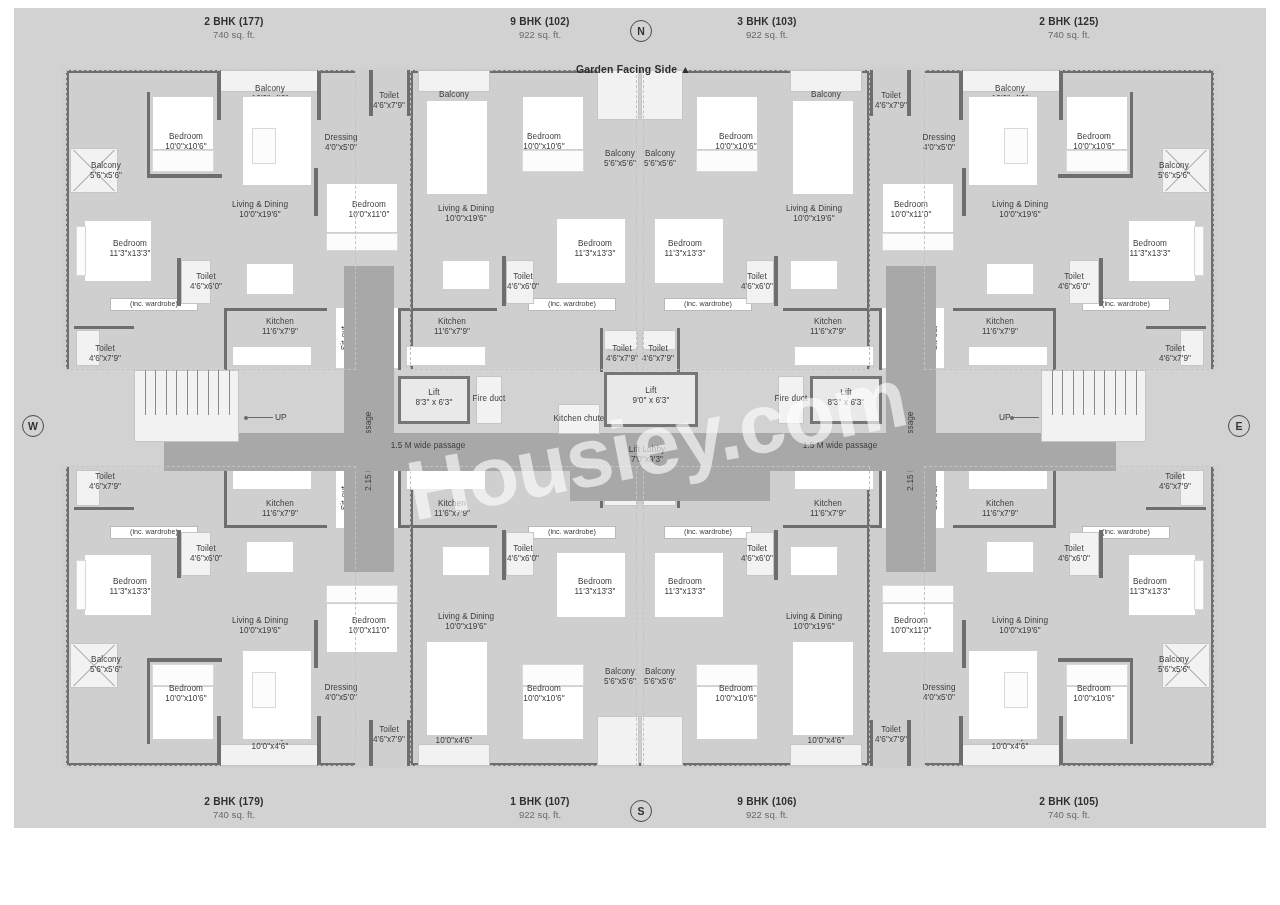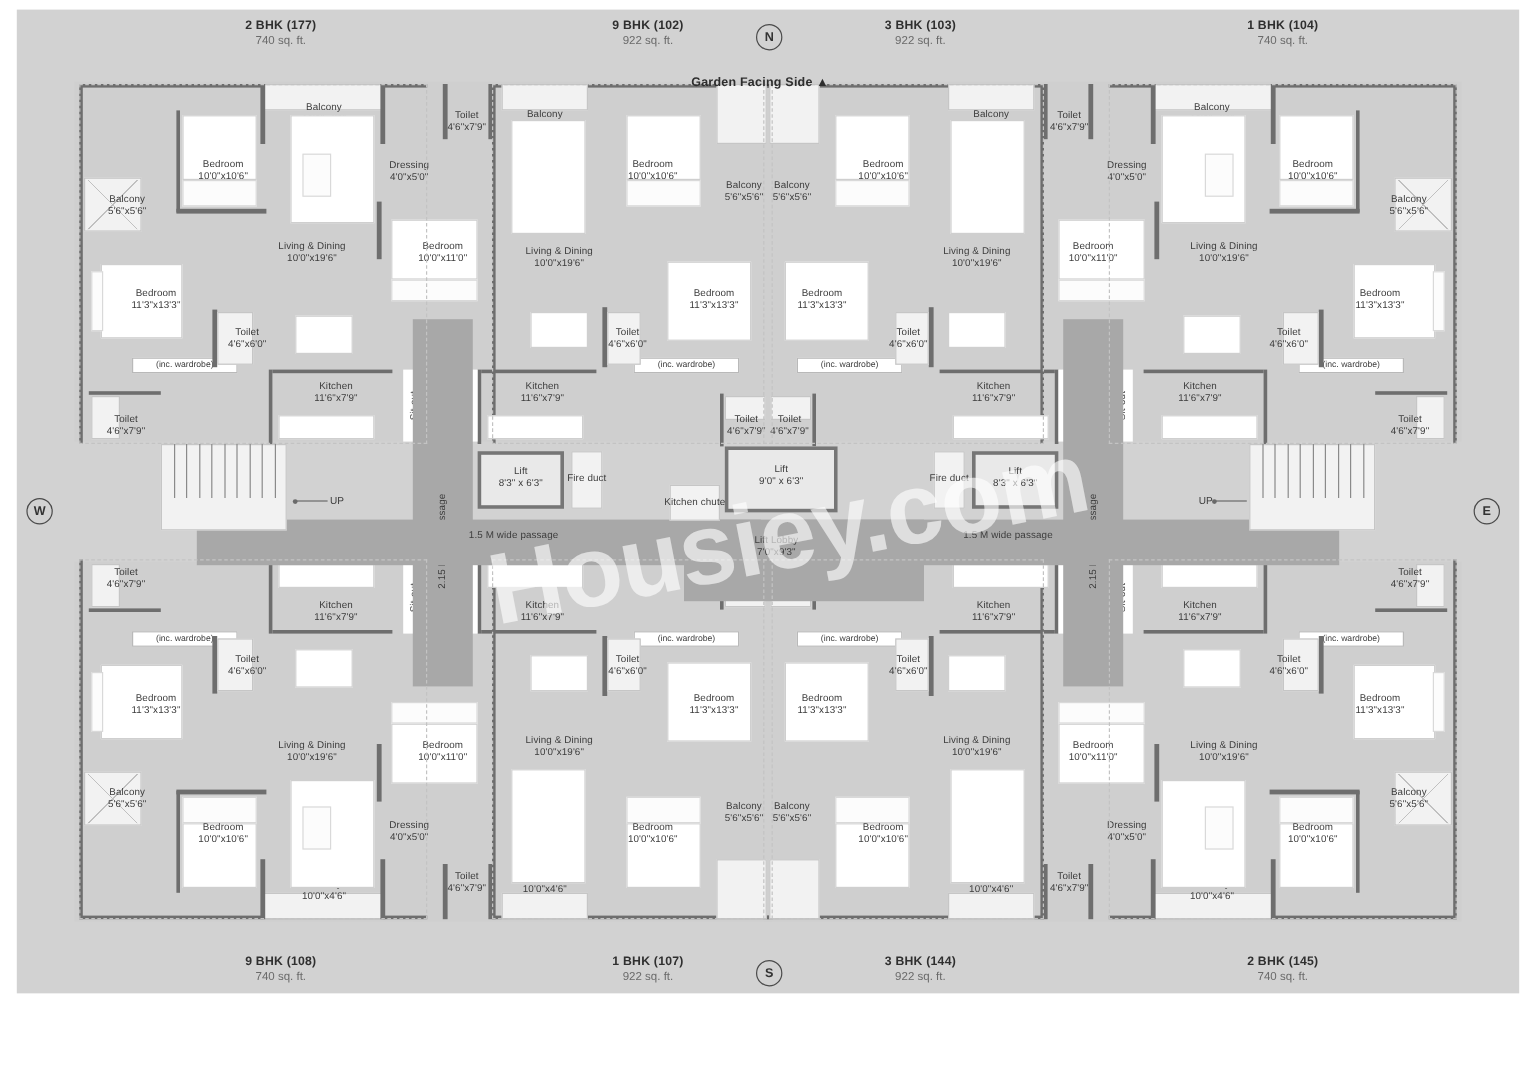--- a/index.html
+++ b/index.html
@@ -688,38 +688,38 @@
     </div>
     <div class="unitcap" style="left:446px;top:8px;width:160px;">
       <div class="t">9 BHK (102)</div>
       <div class="s">922 sq. ft.</div>
     </div>
     <div class="unitcap" style="left:673px;top:8px;width:160px;">
       <div class="t">3 BHK (103)</div>
       <div class="s">922 sq. ft.</div>
     </div>
     <div class="unitcap" style="left:975px;top:8px;width:160px;">
-      <div class="t">1 BHK (104)</div>
+      <div class="t">2 BHK (125)</div>
       <div class="s">740 sq. ft.</div>
     </div>
 
     <div class="unitcap" style="left:140px;top:788px;width:160px;">
-      <div class="t">9 BHK (108)</div>
+      <div class="t">2 BHK (179)</div>
       <div class="s">740 sq. ft.</div>
     </div>
     <div class="unitcap" style="left:446px;top:788px;width:160px;">
       <div class="t">1 BHK (107)</div>
       <div class="s">922 sq. ft.</div>
     </div>
     <div class="unitcap" style="left:673px;top:788px;width:160px;">
-      <div class="t">3 BHK (144)</div>
+      <div class="t">9 BHK (106)</div>
       <div class="s">922 sq. ft.</div>
     </div>
     <div class="unitcap" style="left:975px;top:788px;width:160px;">
-      <div class="t">2 BHK (145)</div>
+      <div class="t">2 BHK (105)</div>
       <div class="s">740 sq. ft.</div>
     </div>
 
     <div class="ring" style="left:616px;top:12px;">N</div>
     <div class="gardenlbl" style="left:562px;top:56px;">Garden Facing Side ▲</div>
     <div class="ring" style="left:616px;top:792px;">S</div>
     <div class="ring" style="left:8px;top:407px;">W</div>
     <div class="ring" style="left:1214px;top:407px;">E</div>
 
     <div id="watermark">Housiey.com</div>

